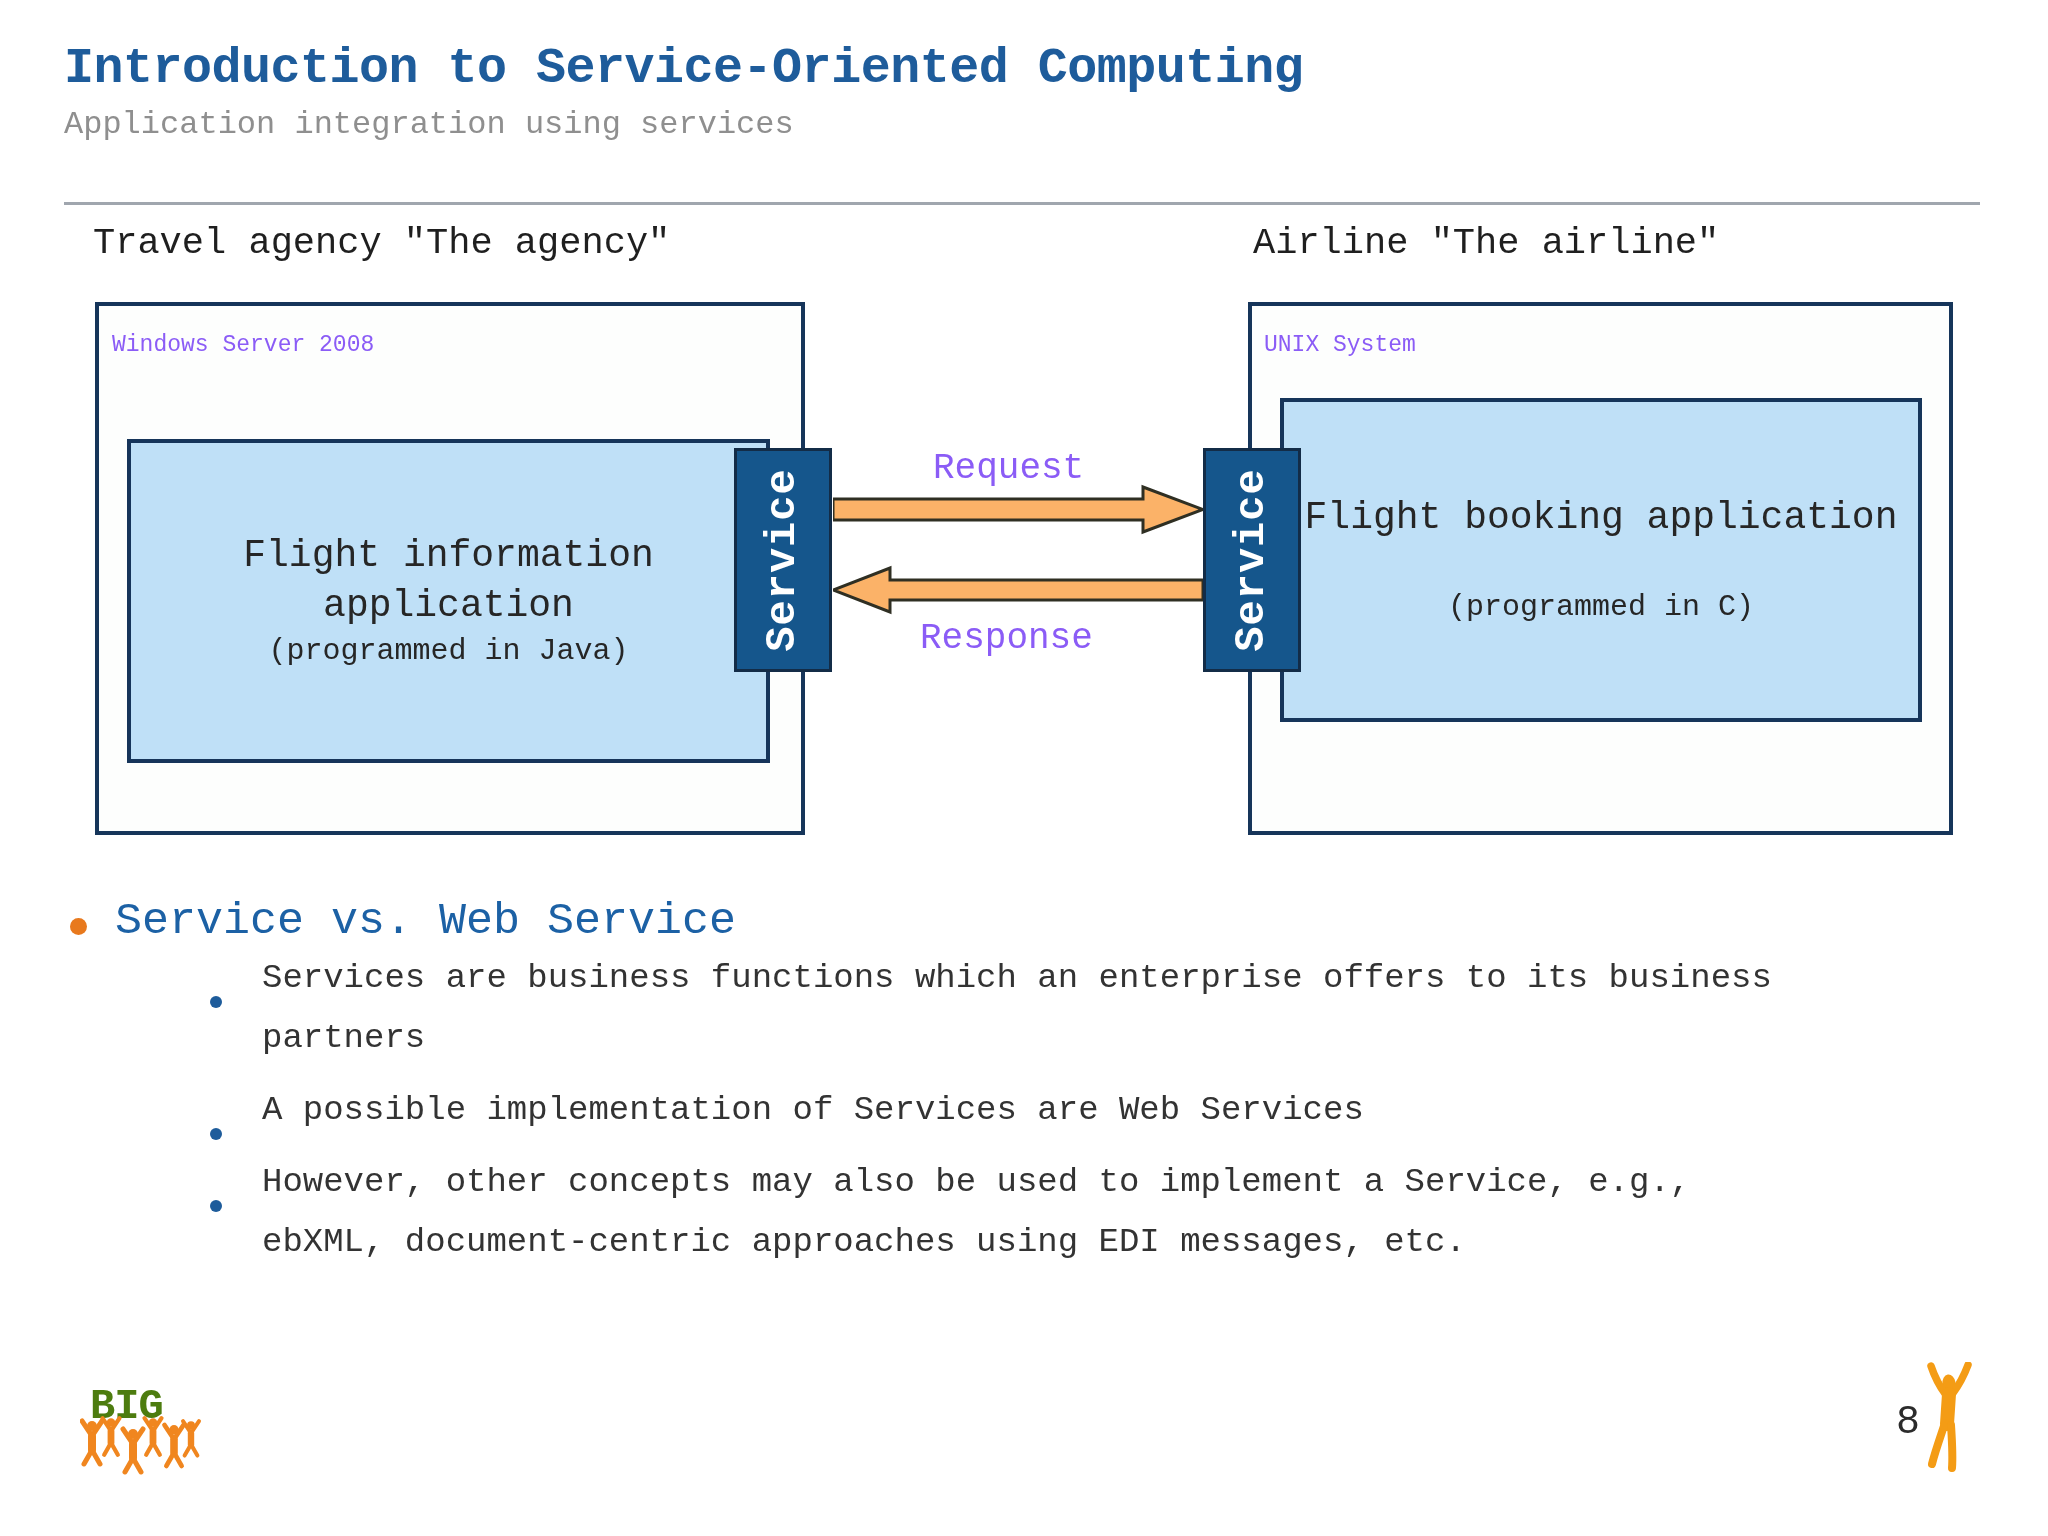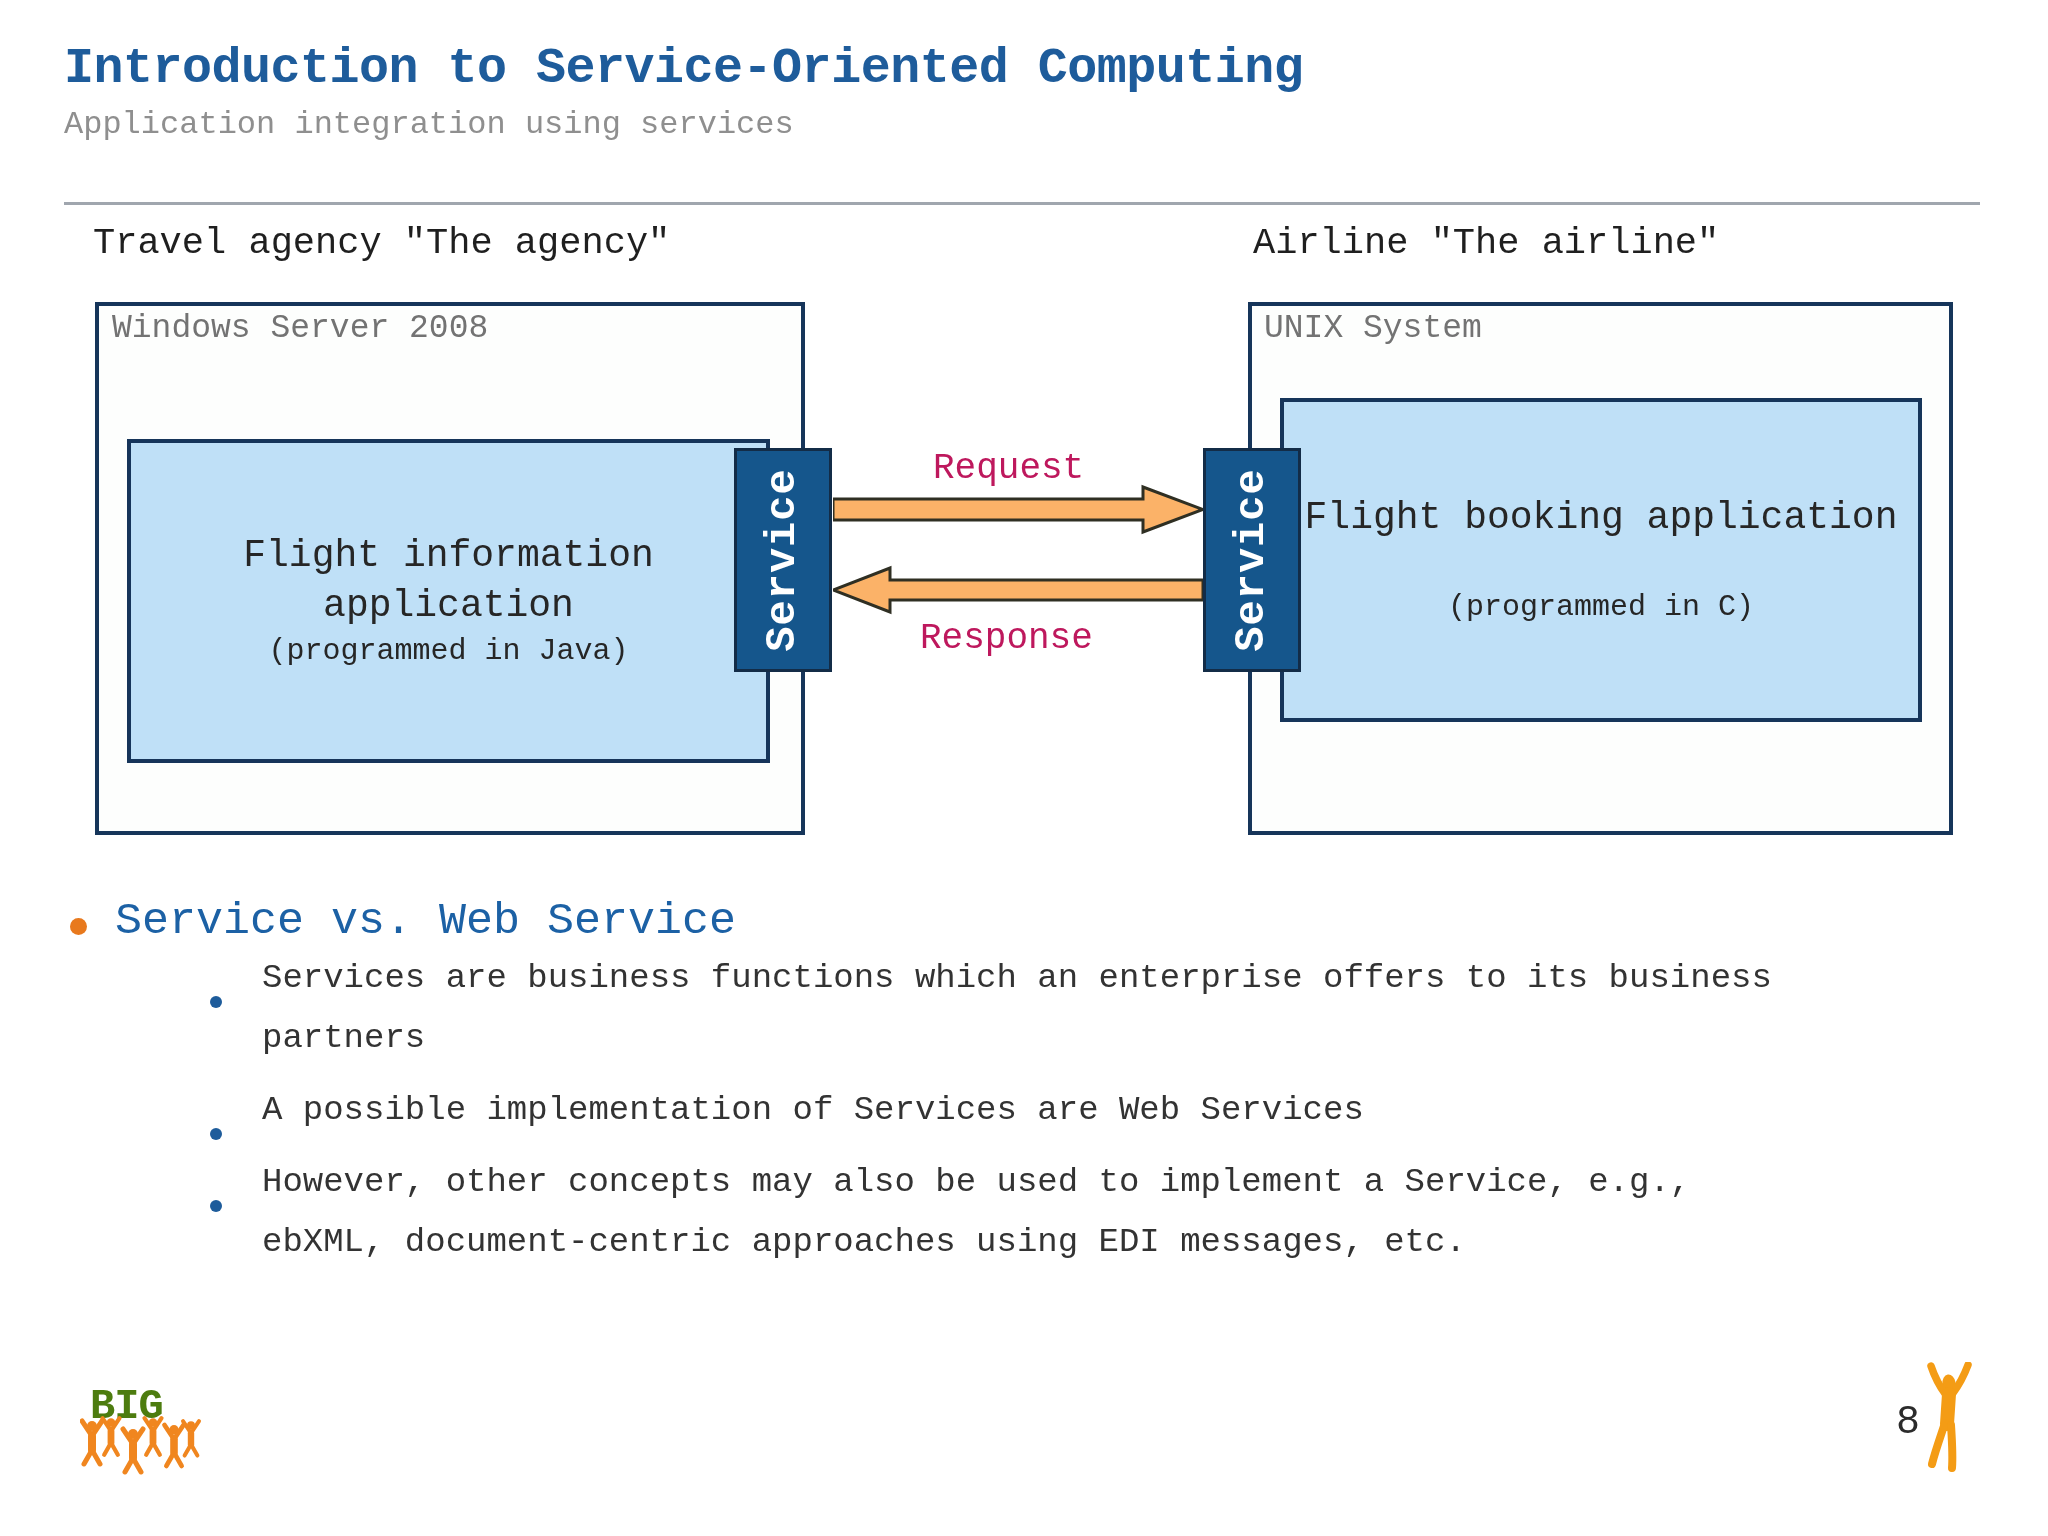--- a/index.html
+++ b/index.html
@@ -10,21 +10,21 @@
   }
   .abs { position:absolute; }
 
   .title { left:64px; top:40px; font-size:50px; font-weight:bold; color:#1E5C9B; letter-spacing:-0.5px; white-space:nowrap; }
   .subtitle { left:64px; top:106px; font-size:32px; color:#8F8F8F; white-space:nowrap; }
   .divider { left:64px; top:202px; width:1916px; height:3px; background:#A0A6AE; }
 
   .group-label { top:222px; font-size:37px; color:#1f1f1f; white-space:nowrap; }
 
   .outer-box { top:302px; width:710px; height:533px; background:#FDFEFD; border:4px solid #16355A; box-sizing:border-box; }
-  .platform { top:310px; font-size:33px; color:#737373; white-space:nowrap; }
+  .platform { top:332px; font-size:23px; color:#8b5cf6; white-space:nowrap; }
 
   .inner-box {
     top:398px; width:643px; height:324px; background:#BFE0F7;
     border:4px solid #16355A; box-sizing:border-box;
     display:flex; flex-direction:column; align-items:center; justify-content:center;
     text-align:center;
   }
   .app-line { font-size:38px; line-height:50px; color:#262626; white-space:nowrap; }
   .app-note { font-size:30px; line-height:40px; color:#262626; white-space:nowrap; }
 
@@ -32,21 +32,21 @@
     top:448px; width:98px; height:224px; background:#15568C;
     border:3px solid #132C47; box-sizing:border-box;
     display:flex; align-items:center; justify-content:center; z-index:5;
   }
   .service-tab span {
     transform:rotate(-90deg); white-space:nowrap;
     color:#ffffff; font-weight:bold; font-size:42px; letter-spacing:1px;
   }
 
   .arrow-svg { left:833px; top:480px; width:370px; height:140px; }
-  .msg-label { font-size:36px; color:#be185d; white-space:nowrap; }
+  .msg-label { font-size:36px; color:#8b5cf6; white-space:nowrap; }
 
   .bullet-heading { left:115px; top:896px; font-size:45px; color:#1C61A5; white-space:nowrap; }
   .dot { border-radius:50%; }
   .dot-orange { left:70px; top:918px; width:17px; height:17px; background:#E8791D; }
   .dot-blue { left:210px; width:12px; height:12px; background:#1E5C9B; }
 
   .bullet-item { left:262px; font-size:34px; color:#333333; }
   .bullet-item .line { line-height:60px; white-space:nowrap; }
 
   .logo-text { left:90px; top:1383px; font-size:42px; font-weight:bold; color:#4d7c0f; letter-spacing:-1px; }

